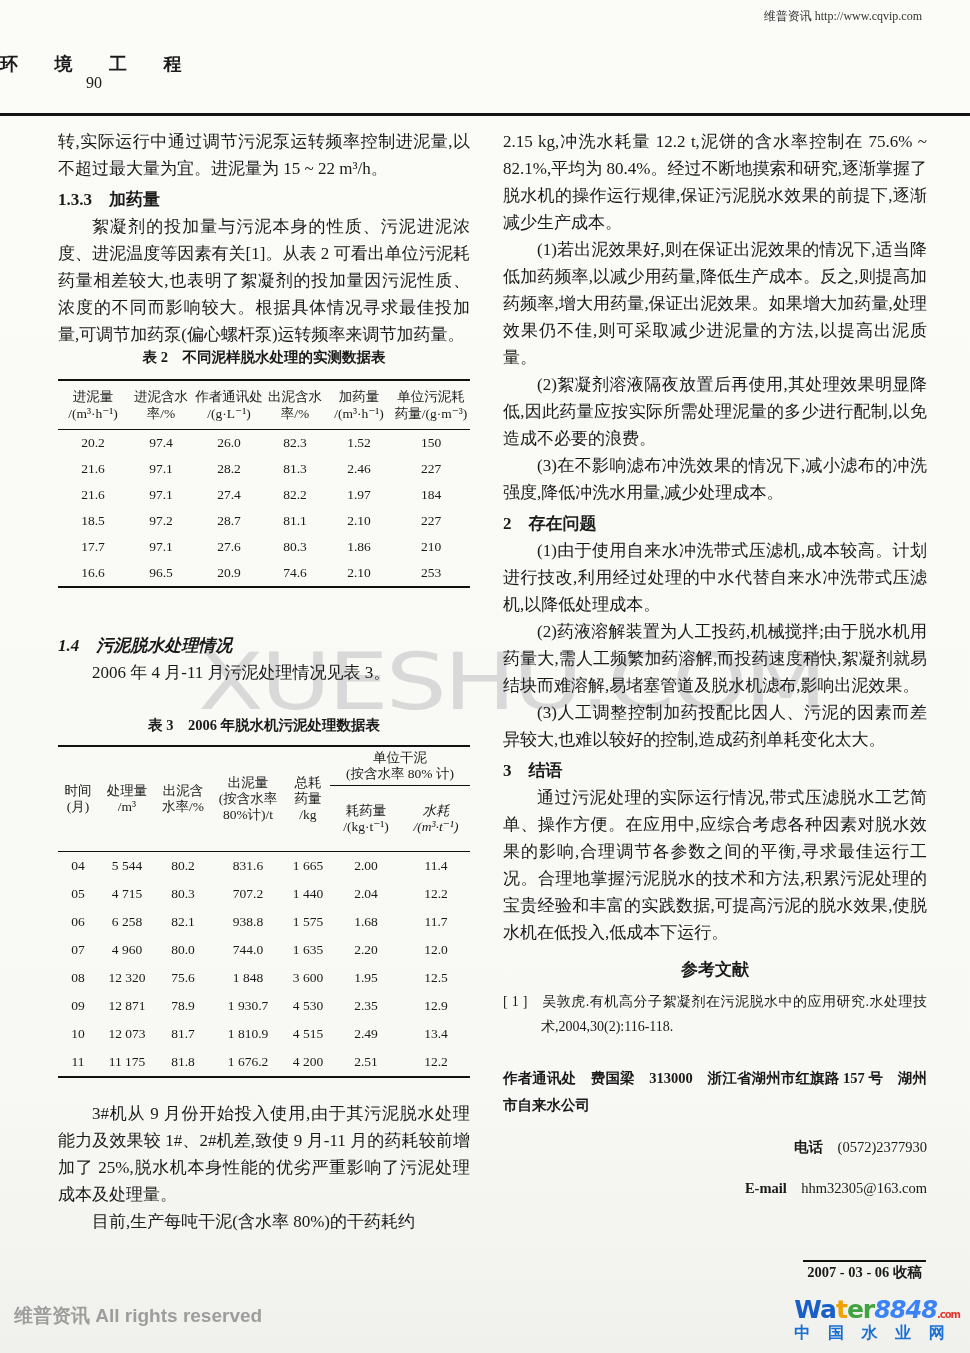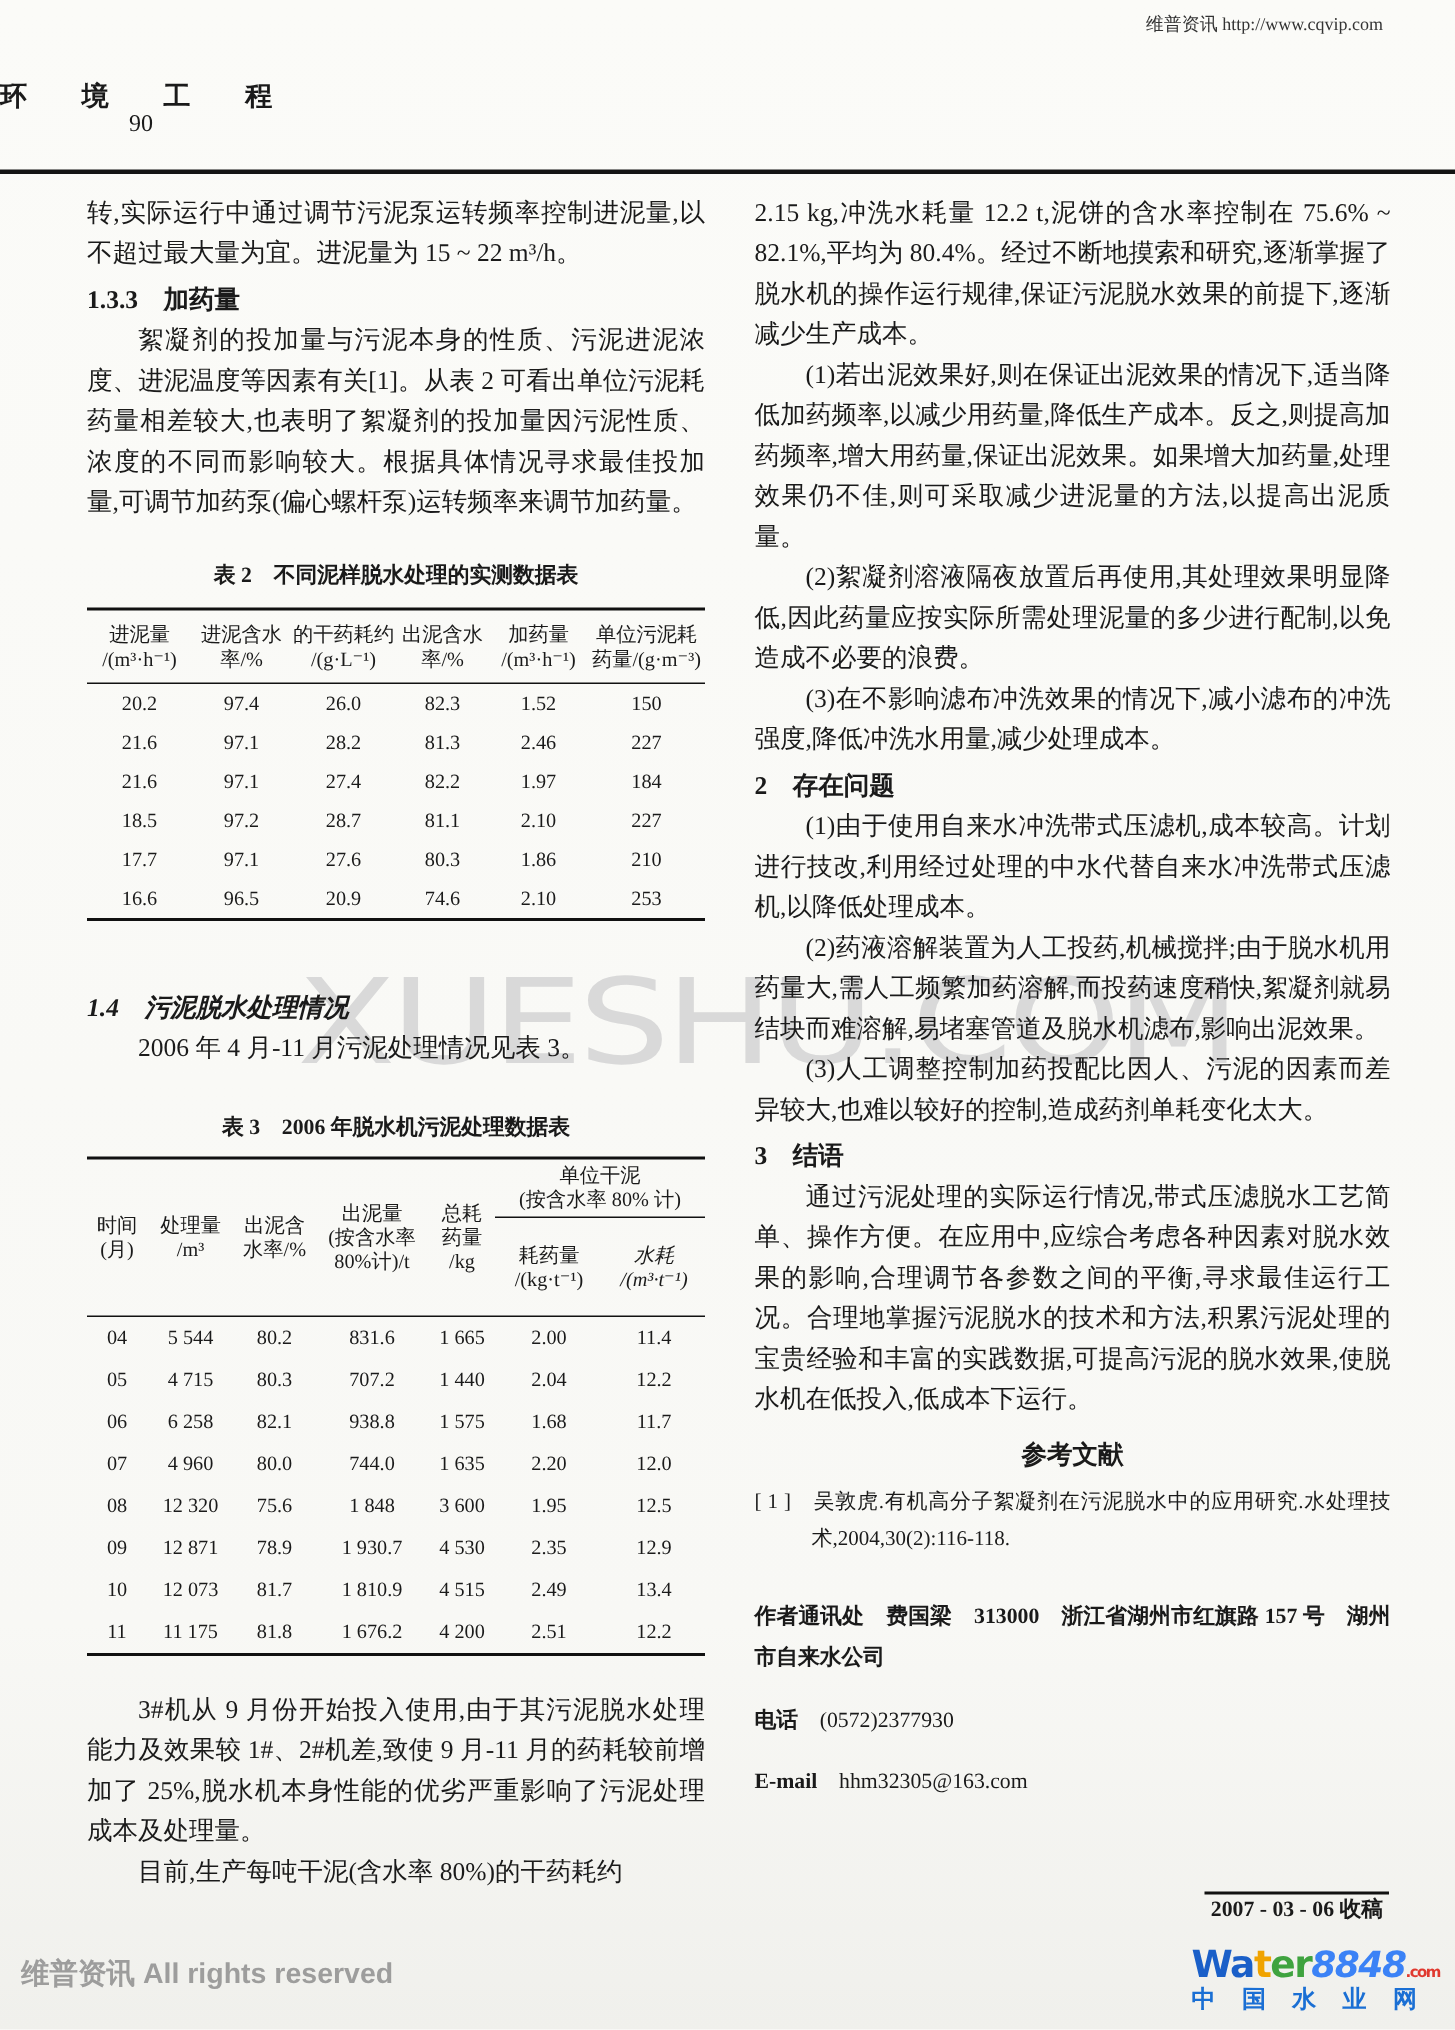--- a/index.html
+++ b/index.html
@@ -48,57 +48,57 @@
   #table-3 thead tr.hrow2 th{border-top:1.2px solid #111;}
   #table-3 thead th.left5{height:104px;}
   #table-3 thead th.grp{height:38px;}
   #table-3 thead tr.hrow2 th{height:64px;}
   #table-3 tbody tr td{height:28px;border-top:none;}
   #table-3 tbody tr:first-child td{border-top:1.5px solid #111;}
   .mt{margin-top:22px;}
   #refs-title{font-size:17px;font-weight:bold;text-align:center;margin:12px 0 0 0;}
   .ref{font-size:14px;line-height:25px;padding-left:38px;text-indent:-38px;margin-top:8px;text-align:justify;}
   .contact{font-size:14.5px;line-height:27px;font-weight:bold;margin-top:26px;text-align:justify;}
-  .contact-line{font-size:14.5px;line-height:27px;margin-top:2px;}
+  .contact-line{font-size:14.5px;line-height:27px;margin-top:2px;text-align:right;}
   .contact-line b{font-weight:bold;}
 </style>
 </head>
 <body>
 
 <div class="abs" id="watermark">XUESHU.COM</div>
 
 <div class="abs" id="scan-header">维普资讯 http://www.cqvip.com</div>
 <div class="abs" id="journal-head">
   <div id="journal-title">环 境 工 程</div>
 </div>
 <div class="abs" id="page-number">90</div>
 <div class="abs" id="head-rule"></div>
 
 <div class="abs col" id="col-left">
   <p class="p">转,实际运行中通过调节污泥泵运转频率控制进泥量,以不超过最大量为宜。进泥量为 15 ~ 22 m³/h。</p>
   <p class="sec">1.3.3　加药量</p>
   <p class="p indent">絮凝剂的投加量与污泥本身的性质、污泥进泥浓度、进泥温度等因素有关[1]。从表 2 可看出单位污泥耗药量相差较大,也表明了絮凝剂的投加量因污泥性质、浓度的不同而影响较大。根据具体情况寻求最佳投加量,可调节加药泵(偏心螺杆泵)运转频率来调节加药量。</p>
 
-  <p class="tbl-title" style="margin-top:26px;">表 2　不同泥样脱水处理的实测数据表</p>
+  <p class="tbl-title" style="">表 2　不同泥样脱水处理的实测数据表</p>
   <table id="table-2">
     <colgroup>
         <col style="width:70px">
         <col style="width:66px">
         <col style="width:70px">
         <col style="width:62px">
         <col style="width:66px">
         <col style="width:78px">
       </colgroup>
     <thead>
       <tr>
         <th>进泥量
 /(m³·h⁻¹)</th>
         <th>进泥含水
 率/%</th>
-        <th>的干药耗约
+        <th>作者通讯处
 /(g·L⁻¹)</th>
         <th>出泥含水
 率/%</th>
         <th>加药量
 /(m³·h⁻¹)</th>
         <th>单位污泥耗
 药量/(g·m⁻³)</th>
       </tr>
     </thead>
     <tbody>

